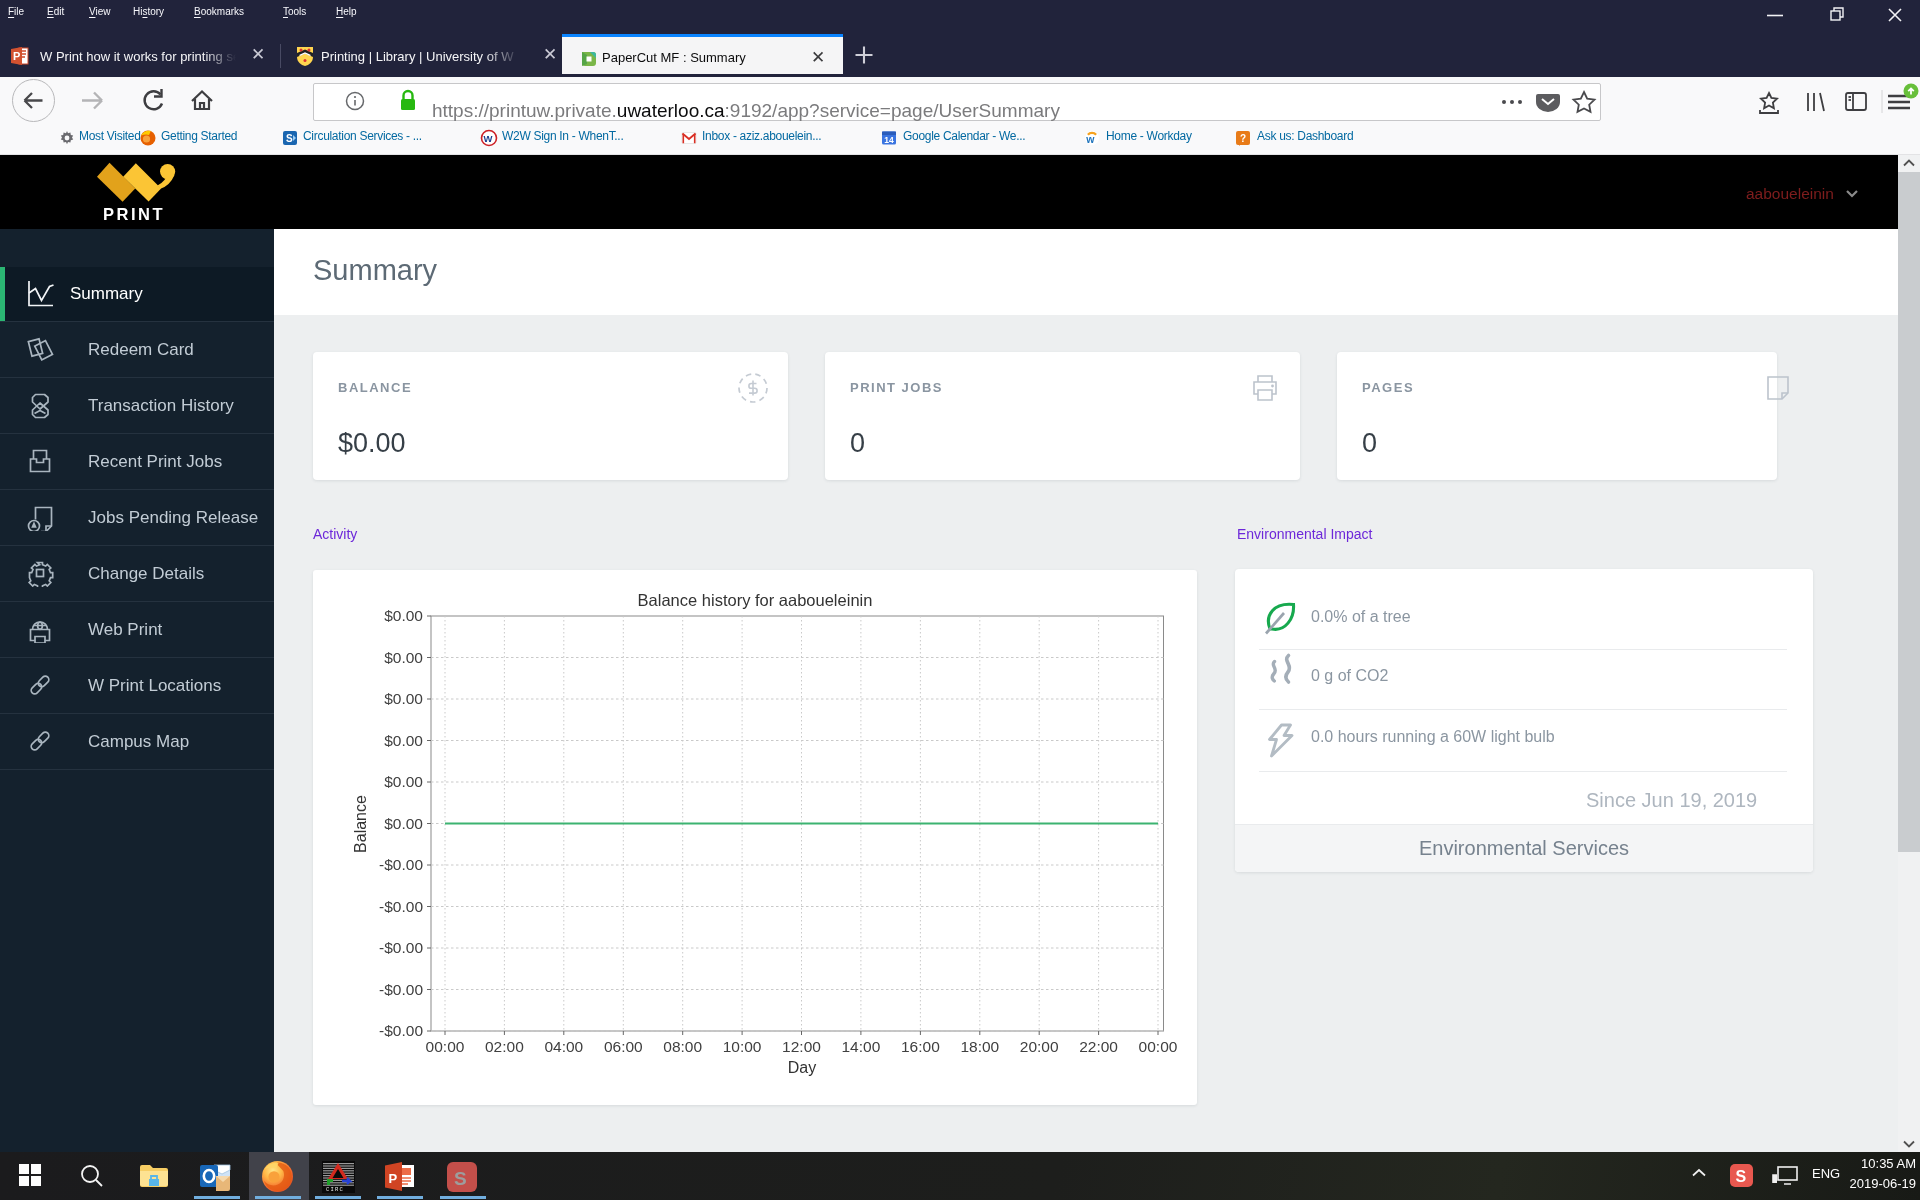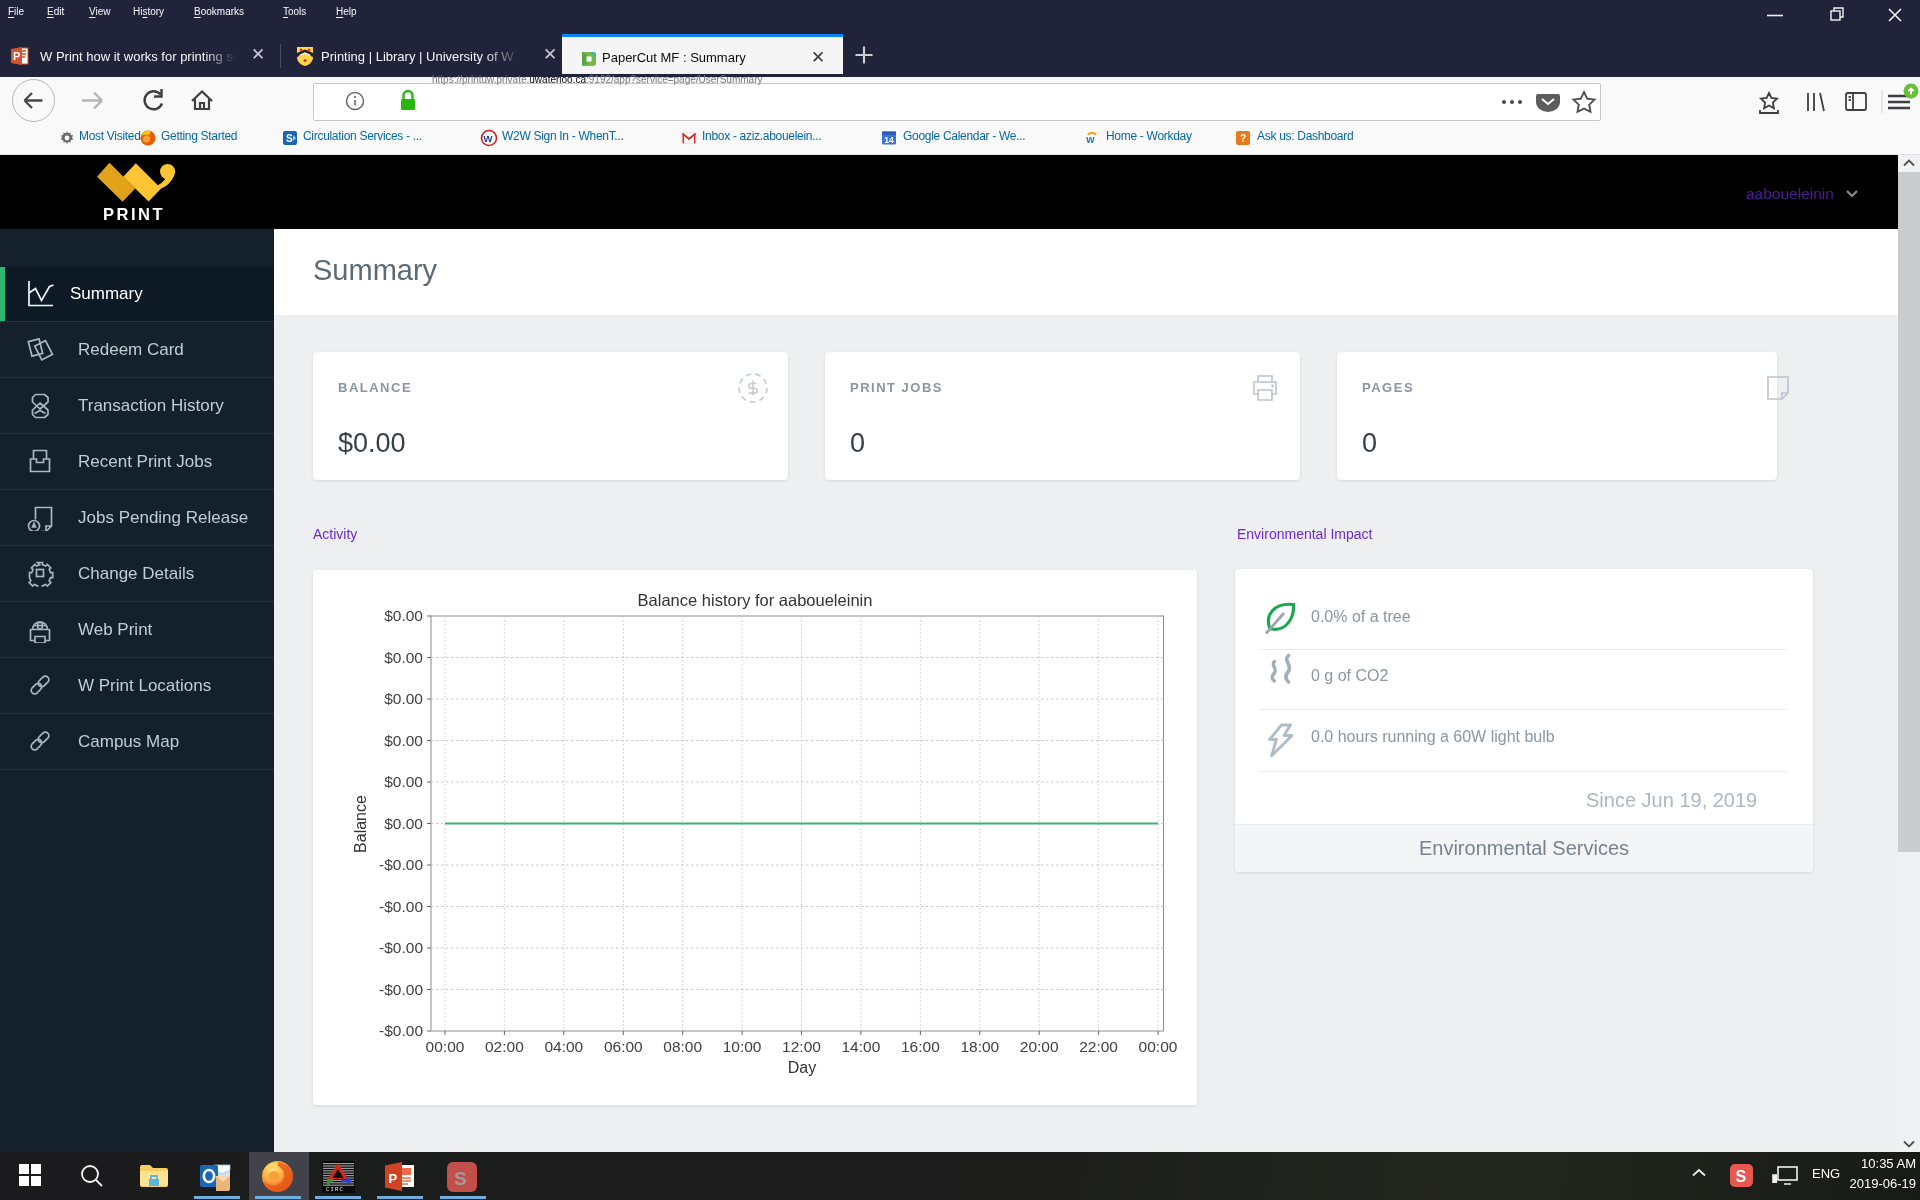--- a/index.html
+++ b/index.html
@@ -14,26 +14,26 @@
 .tabttl{position:absolute;top:19px;white-space:nowrap;overflow:hidden}
 .tabx{position:absolute;top:14px;font-size:17px;color:#c9c9d4}
 #activetab{left:562px;top:34px;width:281px;height:40px;background:#f5f5f6;border-top:3px solid #0a84ff;font-size:13px}
 #activetab .tabttl{color:#0c0c0d}
 #activetab .tabx{color:#3b3b3d}
 .tabsep{position:absolute;top:44px;width:1px;height:24px;background:#484a63}
 #navbar{left:0;top:77px;width:1920px;height:46px;background:#f9f9fa}
 #bmbar{left:0;top:123px;width:1920px;height:32px;background:#f9f9fa;border-bottom:1px solid #e3e3e5}
 .bmi{position:absolute;top:6px;font-size:12px;letter-spacing:-.3px;color:#0369a1;white-space:nowrap}
 #urlbar{left:313px;top:83px;width:1288px;height:38px;background:#fff;border:1px solid #c7c7c9;border-radius:2px}
-.urltxt{position:absolute;left:432px;top:74px;font-size:10px;color:#7b7b7d;white-space:nowrap}
+.urltxt{position:absolute;left:432px;top:100px;font-size:19px;color:#7b7b7d;white-space:nowrap}
 .urltxt b{color:#0c0c0d;font-weight:normal}
 
 #pghead{left:0;top:155px;width:1898px;height:74px;background:#000}
 #sidebar{left:0;top:229px;width:274px;height:923px;background:#14212d}
-.sbitem{position:absolute;left:8px;width:274px;height:56px;color:#c2ccd5;font-size:17px}
+.sbitem{position:absolute;left:18px;width:274px;height:56px;color:#c2ccd5;font-size:17px}
 .sbitem .lbl{position:absolute;left:70px;top:50%;transform:translateY(-50%)}
 .sbsep{position:absolute;left:0;width:274px;height:1px;background:#25323f}
 #sbactive{left:0;top:267px;width:274px;height:54px;background:#0d1a25;color:#fff;font-size:17px}
 #sbgreen{left:0;top:267px;width:5px;height:54px;background:#2bb673}
 #main{left:274px;top:229px;width:1624px;height:923px;background:#edeff0}
 #whiteband{left:274px;top:229px;width:1624px;height:86px;background:#fff}
 #h1{left:313px;top:254px;font-size:29px;color:#5d6a75}
 .card{position:absolute;background:#fff;border-radius:4px;box-shadow:0 1px 3px rgba(60,70,80,.12)}
 .clabel{position:absolute;left:25px;top:28px;font-size:13px;font-weight:bold;letter-spacing:1.5px;color:#8a95a1}
 .cval{position:absolute;left:25px;top:76px;font-size:27px;color:#363f47}
@@ -191,21 +191,21 @@
       <div class="bmi" style="left:1257px">Ask us: Dashboard</div>
 </div>
     <div id="pghead" class="abs"></div>
 <svg class="abs" style="left:90px;top:158px" width="100" height="66" viewBox="0 0 100 66">
 <polygon points="19.5,4.8 45.2,30.5 32.6,43.7 7,18.7" fill="#e2a21b"></polygon>
 <polygon points="45.8,5.2 71.1,30.5 58.6,43.4 33.2,18.7" fill="#fbc535"></polygon>
 <circle cx="77.6" cy="13.6" r="7.6" fill="#fbc535"></circle>
 <path d="M84.5 17 Q80 27.5 70.5 30.7 L67.5 27.6 Q76 23 79 13.5 Z" fill="#fbc535"></path>
 <text x="13" y="62" font-size="16.5" font-weight="bold" fill="#fff" letter-spacing="2.5">PRINT</text>
 </svg>
-<div class="abs" style="left:1746px;top:185px;font-size:15.5px;color:#4c1d95">aaboueleinin</div>
+<div class="abs" style="left:1746px;top:185px;font-size:15.5px;color:#7f1d1d">aaboueleinin</div>
 <svg class="abs" style="left:1845px;top:189px" width="14" height="10" viewBox="0 0 14 10">
       <path d="M2 2 l5 5 5 -5" fill="none" stroke="#8a8a8a" stroke-width="2.2"></path>
     </svg>
 <div id="sidebar" class="abs"></div>
 <div id="sbactive" class="abs">
       <span class="lbl" style="position:absolute;left:70px;top:50%;transform:translateY(-50%)">Summary</span>
     </div>
 <div id="sbgreen" class="abs"></div>
 <div class="sbsep abs" style="top:321px"></div>
 <div class="sbitem abs" style="top:322px">

